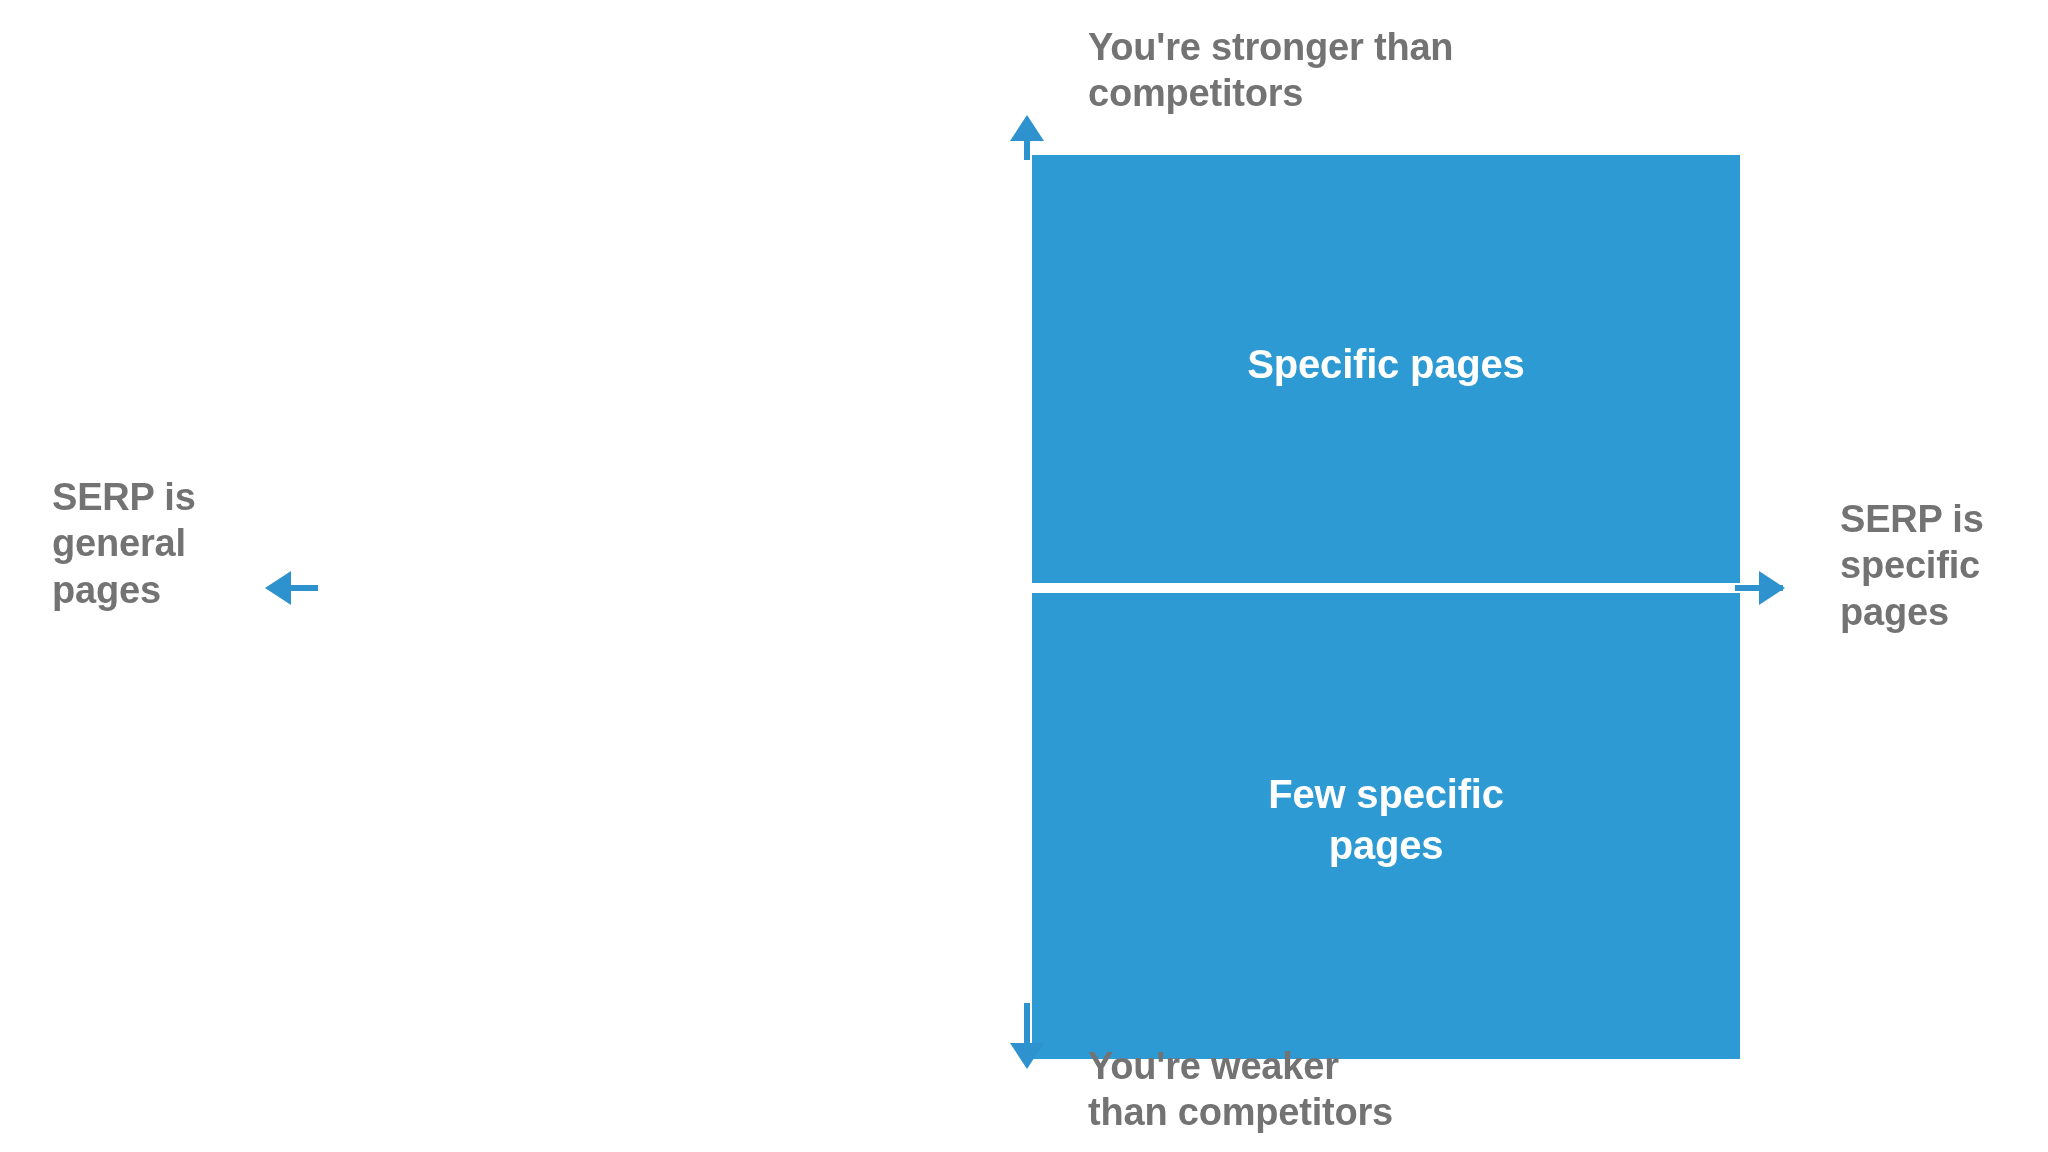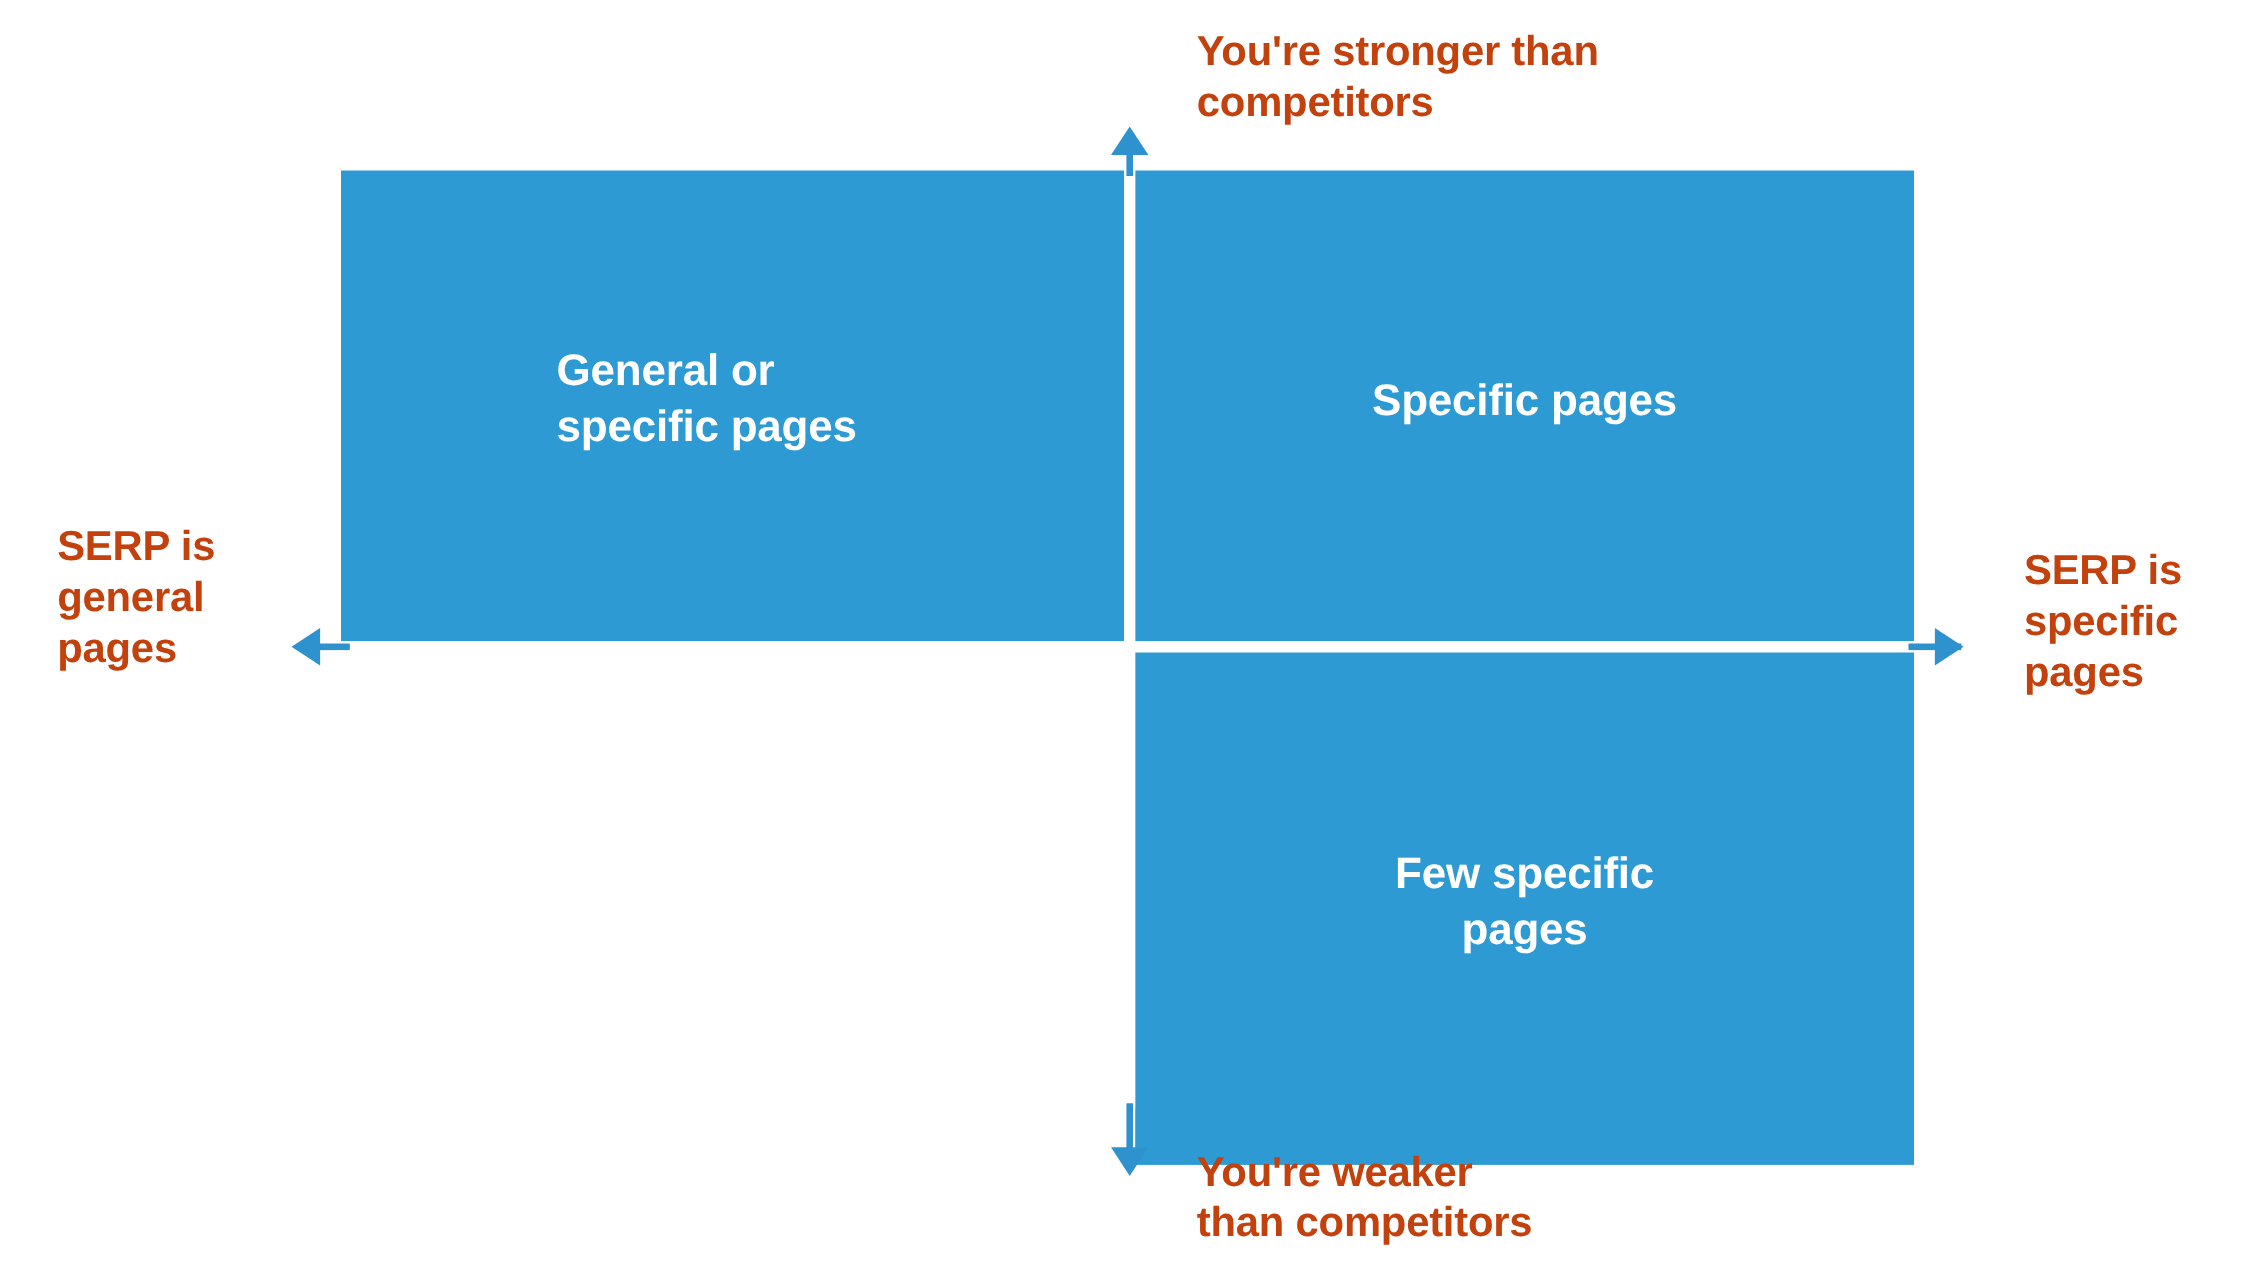--- a/index.html
+++ b/index.html
@@ -150,21 +150,21 @@
     left: 1010px;
     top: 1043px;
     border-left: 17px solid transparent;
     border-right: 17px solid transparent;
     border-top: 26px solid #2E92CE;
   }
 
   
   .axis-caption {
     position: absolute;
-    color: #c2410c;
+    color: #737373;
     font-weight: bold;
     font-size: 38px;
     line-height: 1.22;
     white-space: pre-line;
     letter-spacing: -0.2px;
   }
   #caption-top {
     left: 1088px;
     top: 24px;
     width: 520px;
@@ -187,24 +187,20 @@
     top: 496px;
     width: 200px;
     text-align: left;
   }
 </style>
 </head>
 <body>
 
 <div id="canvas">
 
-  <div class="quad" id="quad-top-left">
-    <span class="quad-label">General or
-specific pages</span>
-  </div>
 
   <div class="quad" id="quad-top-right">
     <span class="quad-label">Specific pages</span>
   </div>
 
   <div class="quad" id="quad-bottom-right">
     <span class="quad-label">Few specific
 pages</span>
   </div>
 

